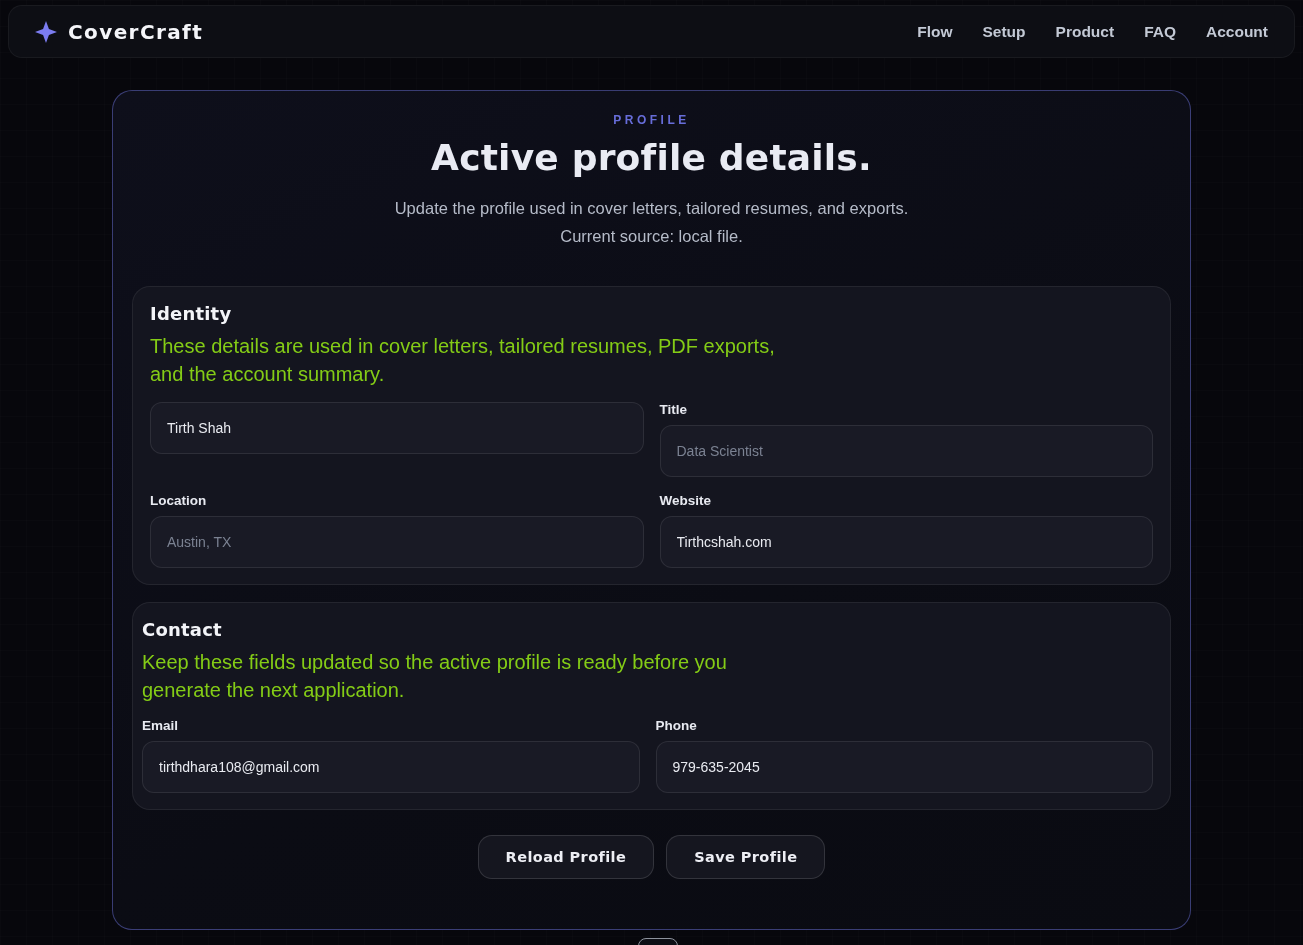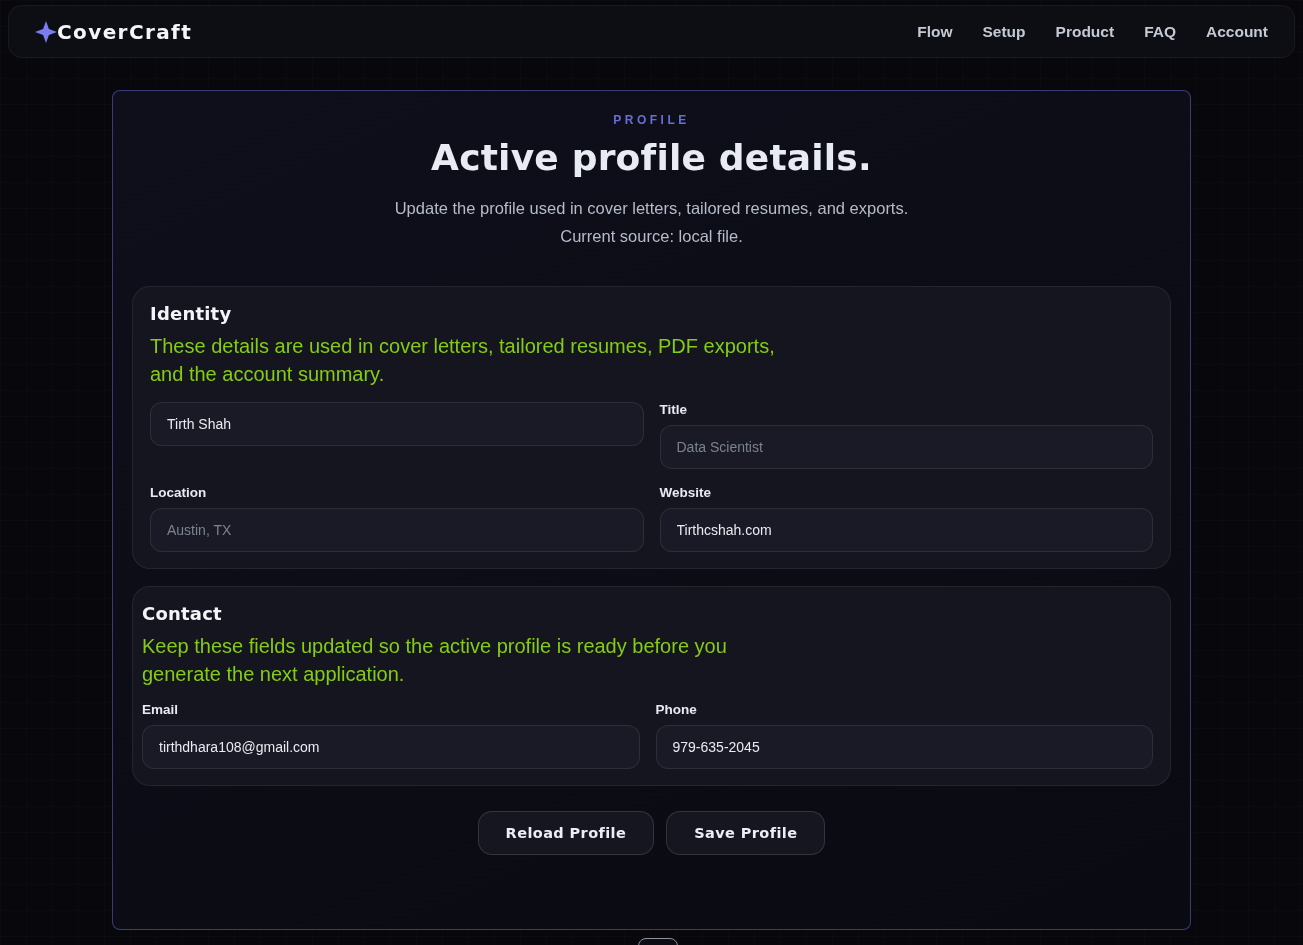--- a/index.html
+++ b/index.html
@@ -19,36 +19,36 @@
   
   .navbar {
     position:absolute; left:8px; right:8px; top:5px; height:53px;
     background:#0d0e14;
     border:1px solid rgba(255,255,255,0.05);
     border-radius:14px;
     display:flex; align-items:center; justify-content:space-between;
     padding:0 26px;
     z-index:5;
   }
-  .brand { display:flex; align-items:center; cursor:pointer; }
+  .brand { display:flex; align-items:center; gap:11px; cursor:pointer; }
   .brand-icon { width:22px; height:22px; display:block; }
   .brand-text {
     font-family:"DejaVu Sans", sans-serif;
     font-size:20px; font-weight:800; letter-spacing:1.4px; color:#f4f5f9;
   }
   .nav-links { display:flex; align-items:center; gap:30px; }
   .nav-link {
     font-size:15.5px; font-weight:700; color:#c3c9d5;
     cursor:pointer; text-decoration:none;
   }
 
   
   .panel {
     position:absolute; left:112px; top:90px; width:1079px; height:840px;
-    border-radius:8px;
+    border-radius:20px;
     border:1px solid rgba(104,110,212,0.5);
     background:linear-gradient(155deg, #0e0f1b 0%, #0b0c14 60%, #0a0b12 100%);
   }
 
   .eyebrow {
     margin-top:22px; text-align:center;
     font-size:12px; font-weight:700; letter-spacing:3.5px;
     color:#676dd9;
   }
   .page-title {
@@ -82,21 +82,21 @@
   .fields {
     margin-top:14px;
     display:grid; grid-template-columns:1fr 1fr;
     column-gap:16px; row-gap:16px;
   }
   .field-label {
     display:block; margin-bottom:8px;
     font-size:13.5px; font-weight:700; color:#e8eaf1;
   }
   .text-input {
-    width:100%; height:44px; padding:0 16px;
+    width:100%; height:52px; padding:0 16px;
     border-radius:12px;
     background:#191a25;
     border:1px solid rgba(255,255,255,0.09);
     color:#e9ebf1; font-size:14px;
     font-family:"Liberation Sans", sans-serif;
     outline:none;
   }
   .text-input::placeholder { color:#7b8292; }
 
   

